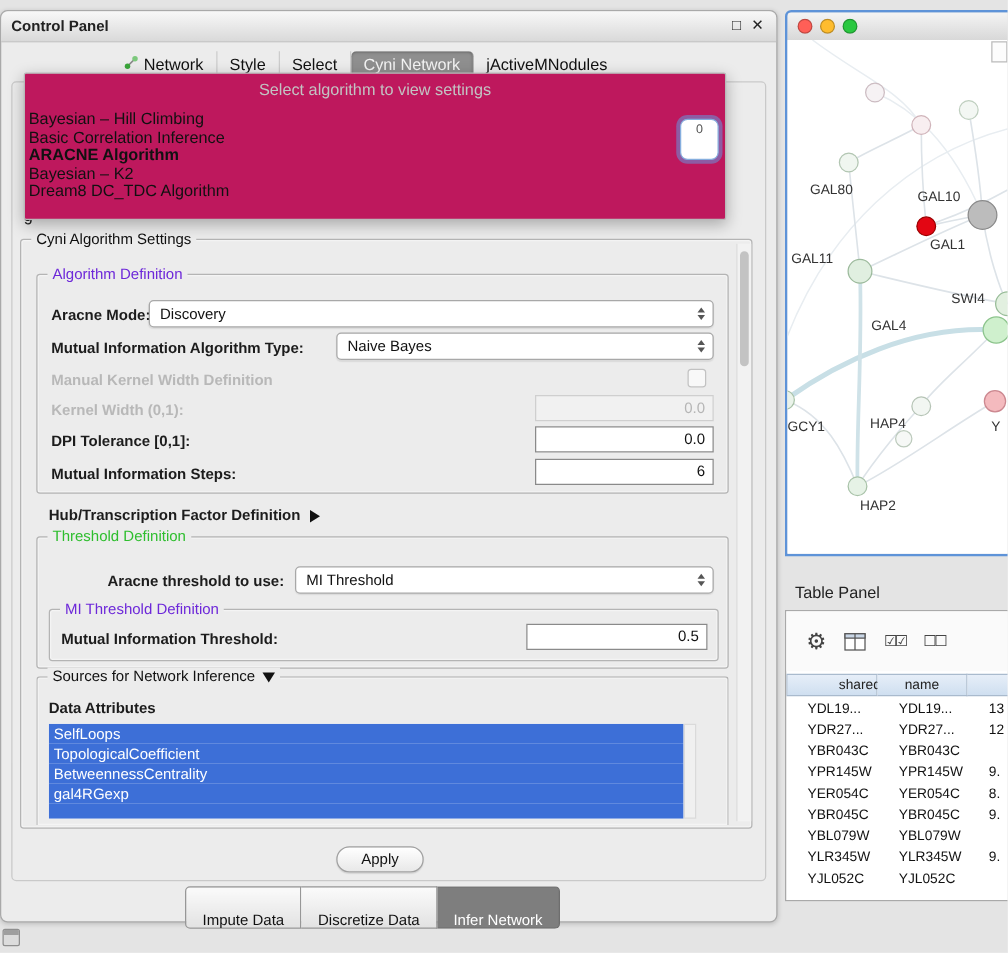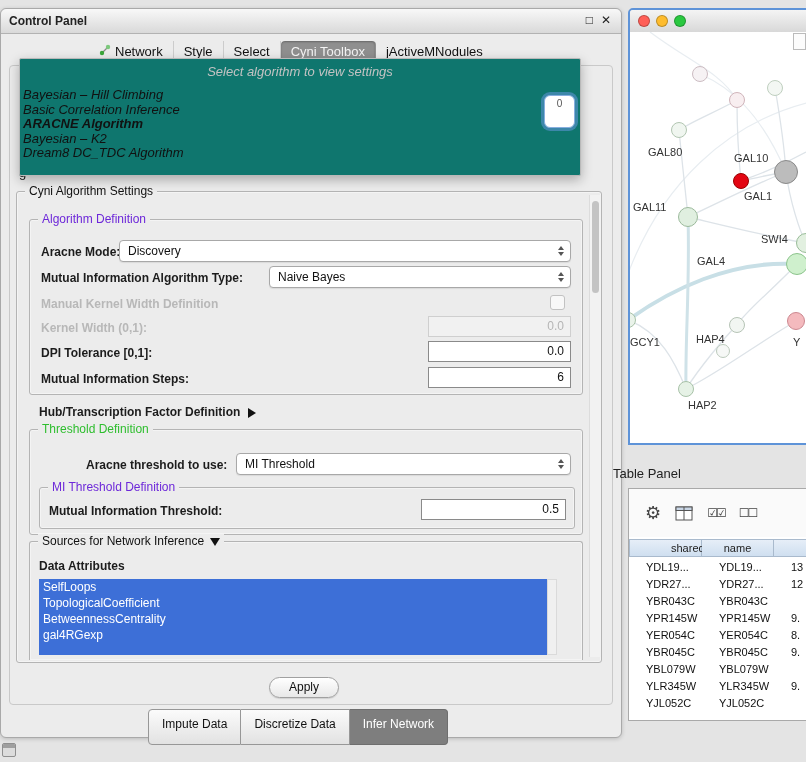--- a/index.html
+++ b/index.html
@@ -21,22 +21,22 @@
 
   
   .tab-bar{position:absolute;left:88px;top:30px;display:flex;align-items:center;height:24px;z-index:3;}
   .tab{font-size:13px;padding:3px 10px;color:#111;border-right:1px solid #cccccc;
        display:flex;align-items:center;gap:4px;white-space:nowrap;}
   .tab:last-child{border-right:none;}
   .tab.active{background:#8f8f8f;color:#f4f4f4;border-radius:4px;border-right-color:transparent;
        box-shadow:inset 0 1px 2px rgba(0,0,0,.28);}
 
   
-  .popup{position:absolute;left:18px;top:49px;width:560px;height:116px;background:#0f766e;
-       border:1px solid #b9b9b9;border-radius:2px;box-shadow:0 4px 12px rgba(0,0,0,.28);z-index:30;font-style:italic;}
+  .popup{position:absolute;left:18px;top:49px;width:560px;height:116px;background:#be185d;
+       border:1px solid #b9b9b9;border-radius:2px;box-shadow:0 4px 12px rgba(0,0,0,.28);z-index:30;}
   .popup-placeholder{color:#c3c3c3;text-align:center;font-size:13px;padding-top:5px;height:18px;}
   .popup-list{margin-top:6px;}
   .popup-item{font-size:13px;line-height:14.6px;padding-left:3px;white-space:nowrap;}
   .popup-item.selected{font-weight:bold;}
   .fragment-g{position:absolute;left:18px;top:156px;font-size:13px;color:#222;z-index:1;}
 
   .fspin{position:absolute;left:543px;top:86px;width:31px;height:33px;background:#fff;
        border:1px solid #86aede;border-radius:6px;box-shadow:0 0 0 3px rgba(100,150,220,.55);
        z-index:40;font-size:10px;color:#555;display:flex;justify-content:center;padding-top:2px;box-sizing:border-box;}
 
@@ -78,40 +78,40 @@
   .attr-item{height:16px;line-height:16px;background:#3d6fd7;color:#fff;font-size:12px;padding-left:4px;}
   .attr-item.partial{height:12px;}
   .lscroll{position:absolute;left:546px;top:570px;width:10px;height:76px;background:#f0f0f0;
        border:1px solid #dadada;box-sizing:border-box;z-index:3;}
 
   .apply-btn{position:absolute;left:268px;top:668px;width:70px;height:21px;border:1px solid #a0a0a0;
        border-radius:11px;background:linear-gradient(#ffffff,#e8e8e8);font-size:12px;text-align:center;
        line-height:19px;box-shadow:0 1px 1px rgba(0,0,0,.12);z-index:3;box-sizing:border-box;}
 
   .bottom-tab-bar{position:absolute;left:147px;top:700px;display:flex;z-index:3;}
-  .seg{height:36px;line-height:21px;padding:4px 13px;font-size:12px;color:#111;
+  .seg{height:16px;line-height:21px;padding:16px 13px;font-size:12px;color:#111;
        background:linear-gradient(#fbfbfb,#e2e2e2);border:1px solid #979797;border-left:none;box-sizing:border-box;}
   .seg:first-child{border-left:1px solid #979797;border-radius:4px 0 0 4px;}
   .seg:last-child{border-radius:0 4px 4px 0;}
   .seg.active{background:#7e7e7e;color:#fff;border-color:#6e6e6e;}
 
   
   .netwin{position:absolute;left:628px;top:8px;width:200px;height:437px;background:#e8e8e8;
        border:2px solid #5e93d8;border-radius:5px 5px 0 0;box-sizing:border-box;}
   .net-titlebar{position:absolute;left:0;top:0;right:0;height:22px;
        background:linear-gradient(#f4f4f4,#d8d8d8);border-bottom:1px solid #b0b0b0;
        display:flex;align-items:center;gap:6px;padding-left:8px;border-radius:3px 3px 0 0;}
   .light{width:12px;height:12px;border-radius:50%;border:1px solid rgba(0,0,0,.25);box-sizing:border-box;}
   .net-canvas{position:absolute;left:0;top:22px;right:0;bottom:0;background:#fff;overflow:hidden;}
   .net-node{position:absolute;border-radius:50%;border:1px solid #999;box-sizing:border-box;}
   .net-label{position:absolute;font-size:11px;color:#333;white-space:nowrap;}
   .net-scrollstub{position:absolute;left:163px;top:1px;width:13px;height:17px;background:#fcfcfc;border:1px solid #bbb;box-sizing:border-box;}
 
   
-  .tp-label{position:absolute;left:613px;top:466px;font-size:13px;color:#222;}
+  .tp-label{position:absolute;left:636px;top:466px;font-size:13px;color:#222;}
   .tablewin{position:absolute;left:628px;top:488px;width:200px;height:233px;background:#fff;
        border:1px solid #a9a9a9;box-sizing:border-box;overflow:hidden;}
   .tp-toolbar{position:absolute;left:0;top:0;right:0;height:48px;display:flex;align-items:center;
        gap:14px;padding-left:16px;background:#fafafa;}
   .gear{font-size:18px;color:#444;line-height:18px;}
   .chkpair{font-size:12px;letter-spacing:-2px;color:#444;}
   .t-head{position:absolute;top:50px;left:0;right:0;height:18px;display:flex;}
   .th{box-sizing:border-box;border:1px solid #a9bacd;border-left:none;
        background:linear-gradient(#e6eef8,#cfdff0);font-size:11px;text-align:center;line-height:16px;color:#222;}
   .th:first-child{border-left:1px solid #a9bacd;padding-left:41px;}
@@ -148,21 +148,21 @@
             </svg></span>
           <span>Network</span>
         </div>
         <div class="tab">
           <span>Style</span>
         </div>
         <div class="tab">
           <span>Select</span>
         </div>
         <div class="tab active">
-          <span>Cyni Toolbox</span>
+          <span>Cyni Network</span>
         </div>
         <div class="tab">
           <span>jActiveMNodules</span>
         </div>
       </div>
 
     <span class="fragment-g">g</span>
 
     <div class="fieldset" style="left:15px;top:182px;width:584px;height:470px;text-align:right;">
       <span class="legend">Cyni Algorithm Settings</span>

